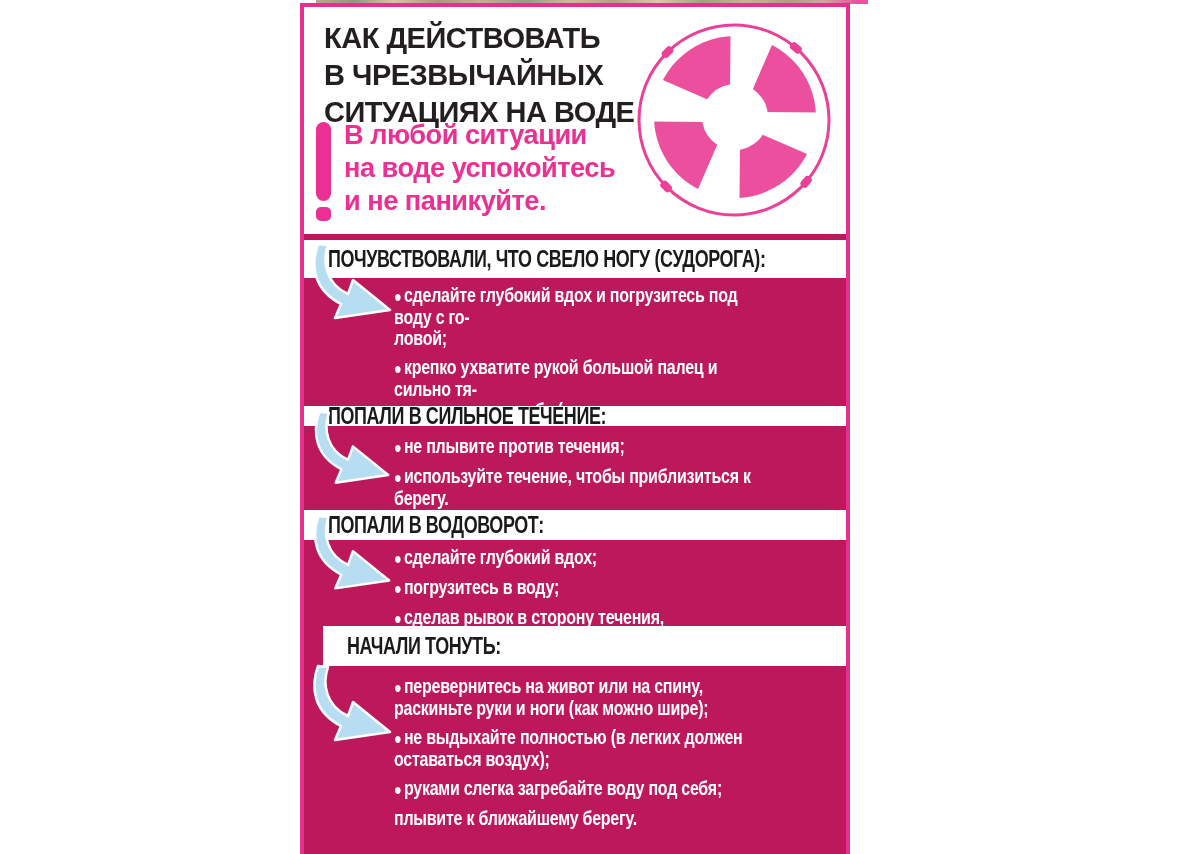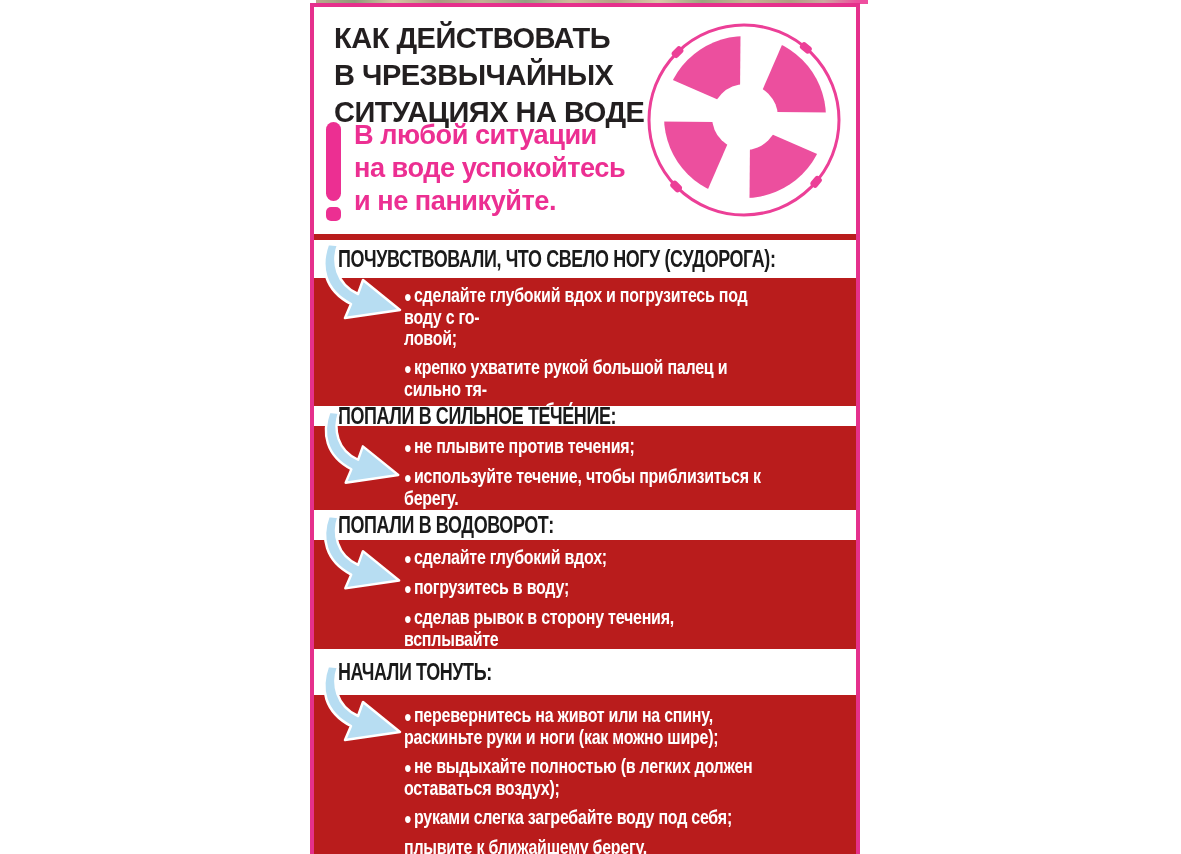--- a/index.html
+++ b/index.html
@@ -6,30 +6,30 @@
   html,body { width:1181px; height:854px; background:#ffffff; overflow:hidden;
               font-family:"Liberation Sans","DejaVu Sans",sans-serif; }
   .stage { position:relative; width:1181px; height:854px; background:#fff; }
 
   
   .photo-edge { position:absolute; left:316px; top:0; width:552px; height:4px;
     background:linear-gradient(90deg,#b9a98c 0%,#8e9b7a 7%,#d6c6a4 14%,#a89a80 22%,
       #c2b194 30%,#93a083 38%,#cdbb9b 46%,#b3a285 54%,#d9c9a9 62%,#9aa67f 70%,
       #c6b594 78%,#af9e82 86%,#caa9a0 92%,#ee4f9f 98%); }
 
-  .poster { position:absolute; left:310px; top:3px; width:550px; height:851px;
-    background:#b91c1c; border:4px solid #E5308C; border-bottom:none; }
+  .poster { position:absolute; left:300px; top:3px; width:550px; height:851px;
+    background:#be185d; border:4px solid #E5308C; border-bottom:none; }
 
   .sec-white { background:#ffffff; position:relative; }
   .head   { height:227px; }
   .gap    { height:6px; }
   .bar    { display:flex; align-items:center; padding-left:24px;text-align:right; }
-  .bar1   { height:38px; } .bar2 { height:20px; } .bar3 { height:30px; } .bar4 { height:46px; }
+  .bar1   { height:38px; } .bar2 { height:20px; } .bar3 { height:30px; } .bar4 { height:40px;margin-left:19px; }
   .pink   { position:relative; overflow:hidden; }
-  .pink1  { height:128px; } .pink2 { height:84px; } .pink3 { height:109px;border-radius:15px; } .pink4 { height:196px; }
+  .pink1  { height:128px; } .pink2 { height:84px; } .pink3 { height:86px;border-radius:15px; } .pink4 { height:196px; }
 
   .title { position:absolute; left:20px; top:13px; font-weight:bold; color:#231F20;
     font-size:29px; line-height:37px; letter-spacing:-0.5px; white-space:pre-line; }
 
   .exbar { position:absolute; left:12px; top:115px; width:15px; height:79px;
     border-radius:8px; background:#EC2F92; }
   .exdot { position:absolute; left:12px; top:200px; width:15px; height:14px;
     border-radius:5px; background:#EC2F92; }
   .callout { position:absolute; left:40px; top:111px; font-weight:bold; color:#EC2F92;
     font-size:28px; line-height:33px; letter-spacing:-0.5px; white-space:pre-line;

